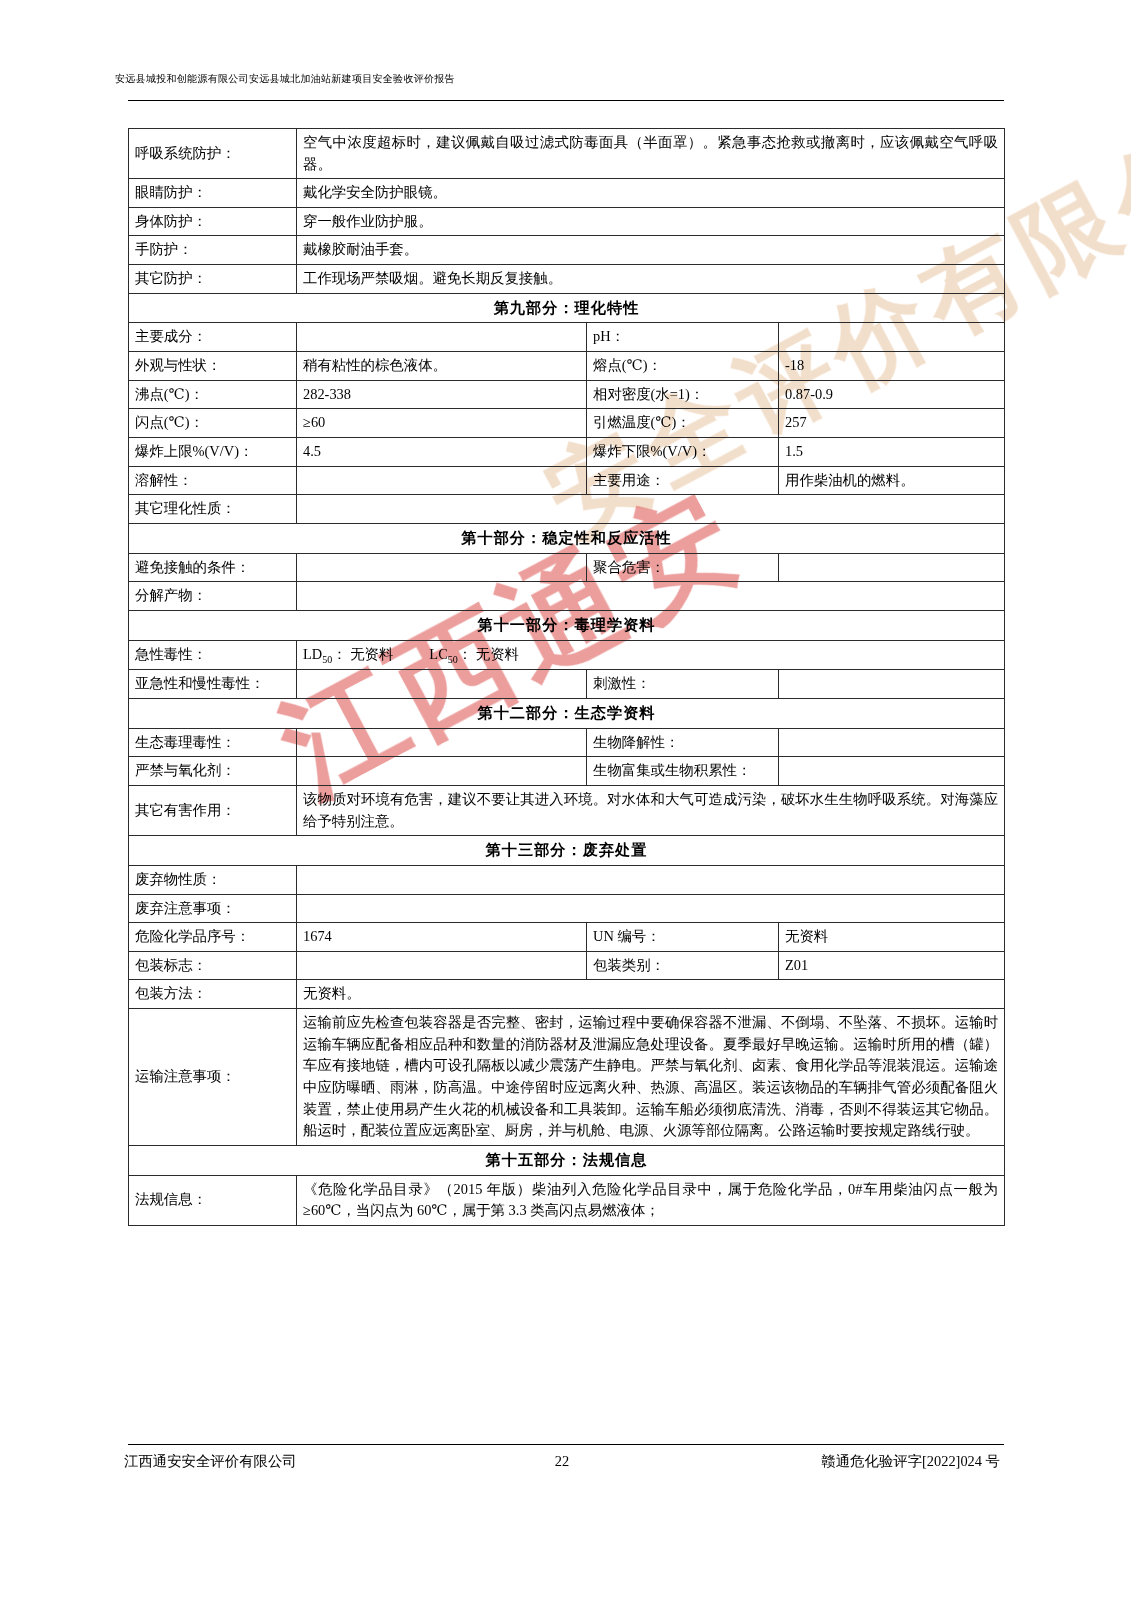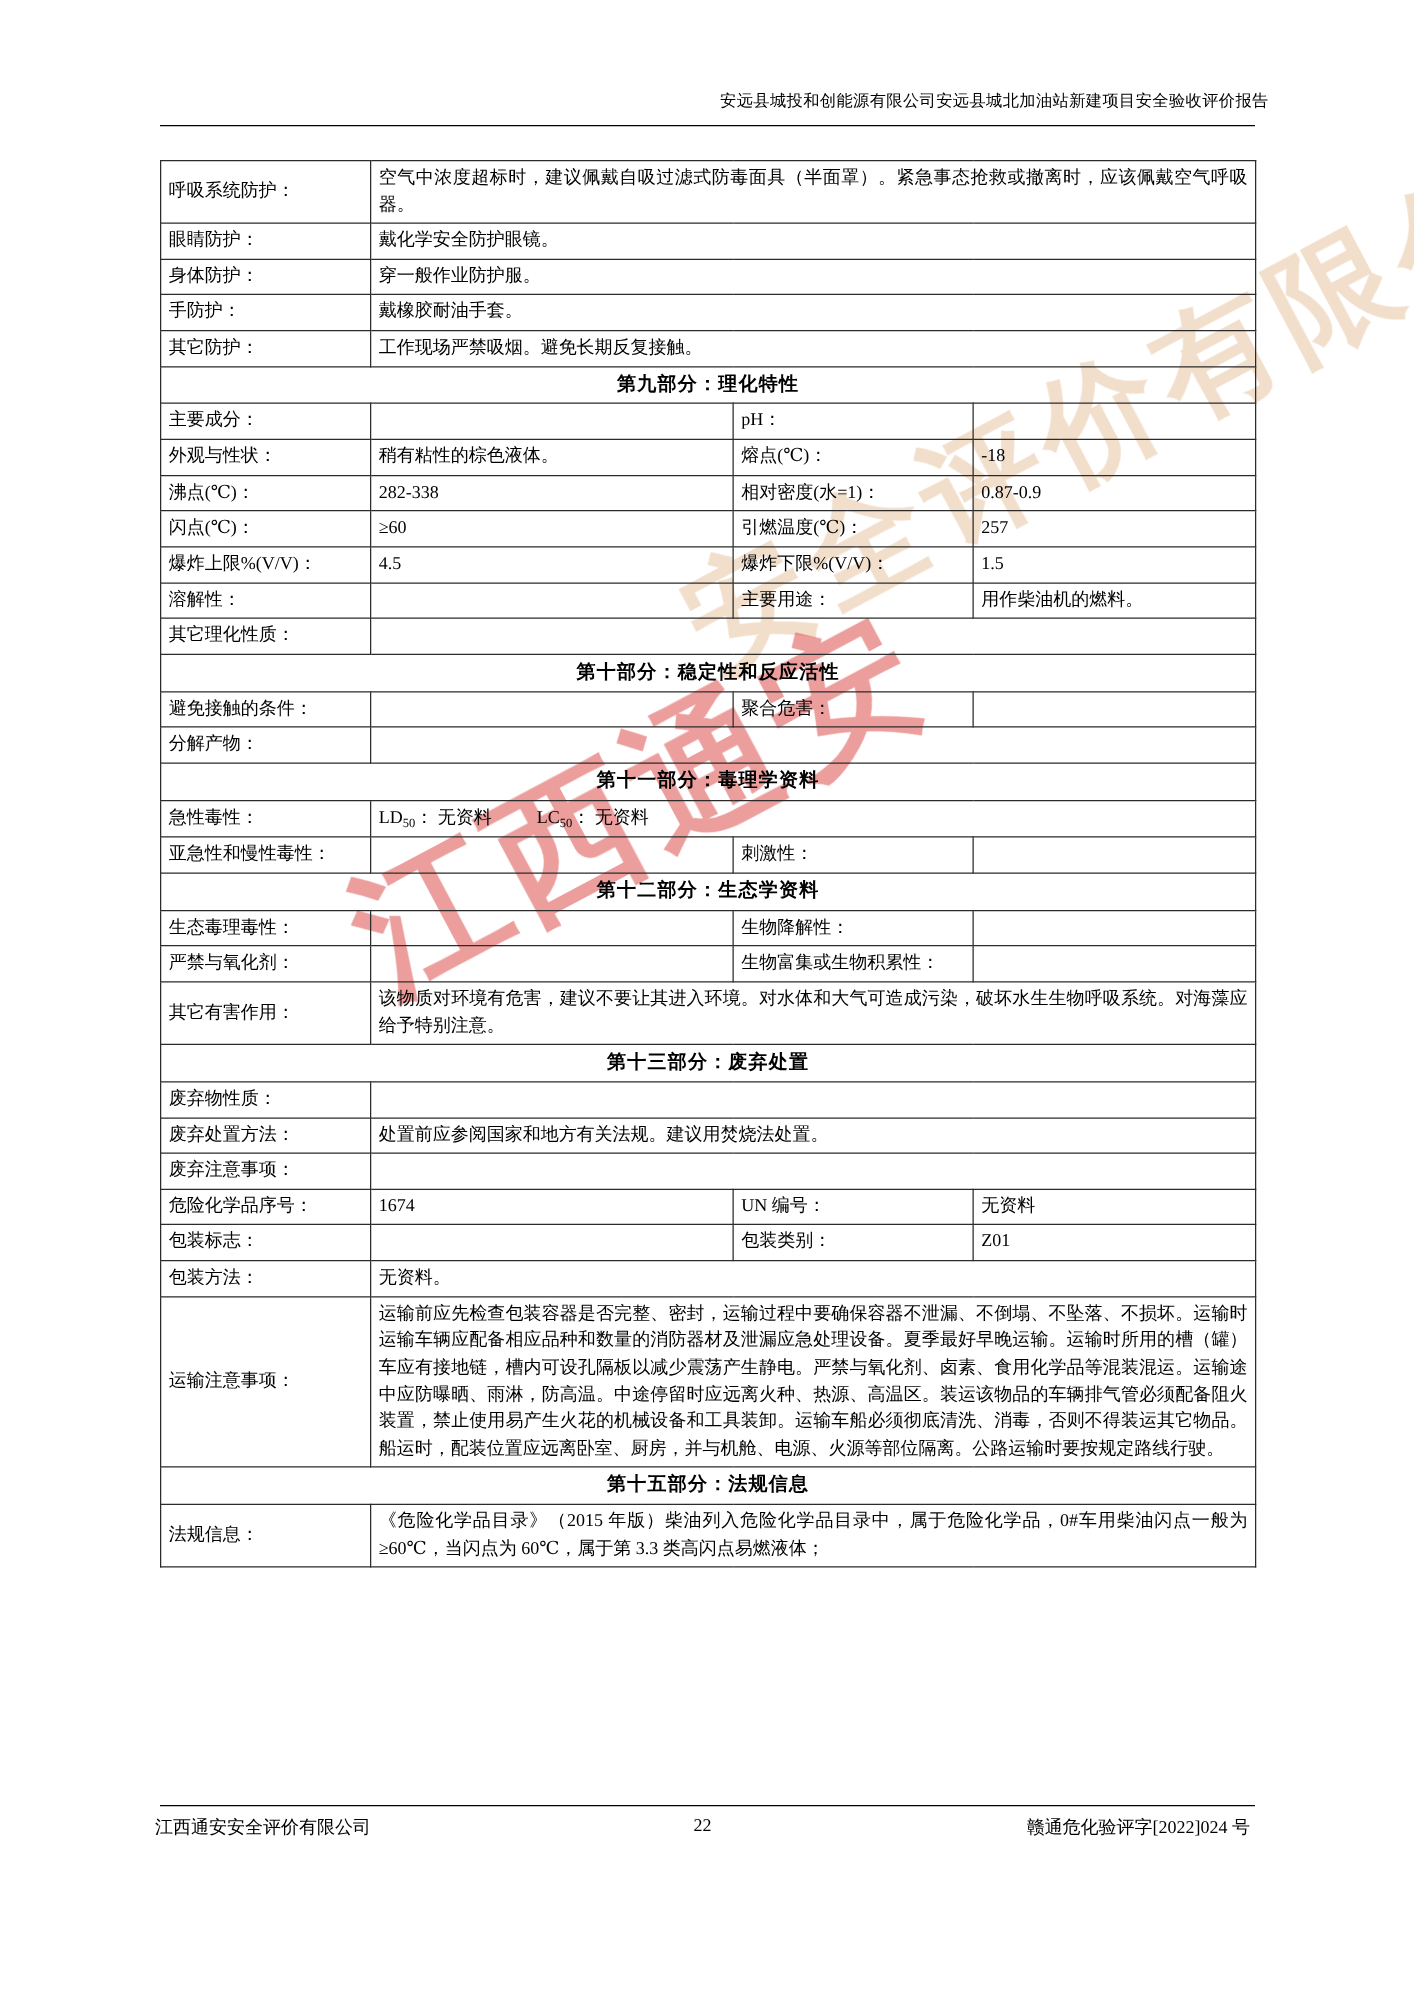--- a/index.html
+++ b/index.html
@@ -20,24 +20,24 @@
     width: 1131px;
     height: 1600px;
     box-sizing: border-box;
     padding: 0;
   }
 
   
   .doc-header {
     position: absolute;
     top: 72px;
-    left: 139px;
-    width: 876px;
-    text-align: right;
-    font-size: 13px;
+    left: 115px;
+    width: 876px;
+    text-align: left;
+    font-size: 10px;
     letter-spacing: 0.3px;
   }
   .doc-header-rule {
     position: absolute;
     top: 100px;
     left: 128px;
     width: 876px;
     border-bottom: 1.6px solid #000;
   }
 
@@ -294,24 +294,20 @@
         </tr>
 
         <tr>
           <td class="section" colspan="4">第十三部分：废弃处置</td>
         </tr>
         <tr>
           <td class="lbl">废弃物性质：</td>
           <td class="val" colspan="3"></td>
         </tr>
         <tr>
-          <td class="lbl">废弃处置方法：</td>
-          <td class="val" colspan="3">处置前应参阅国家和地方有关法规。建议用焚烧法处置。</td>
-        </tr>
-        <tr>
           <td class="lbl">废弃注意事项：</td>
           <td class="val" colspan="3"></td>
         </tr>
 
         <tr>
           <td class="lbl">危险化学品序号：</td>
           <td class="val">1674</td>
           <td class="lbl-r">UN 编号：</td>
           <td class="val">无资料</td>
         </tr>

